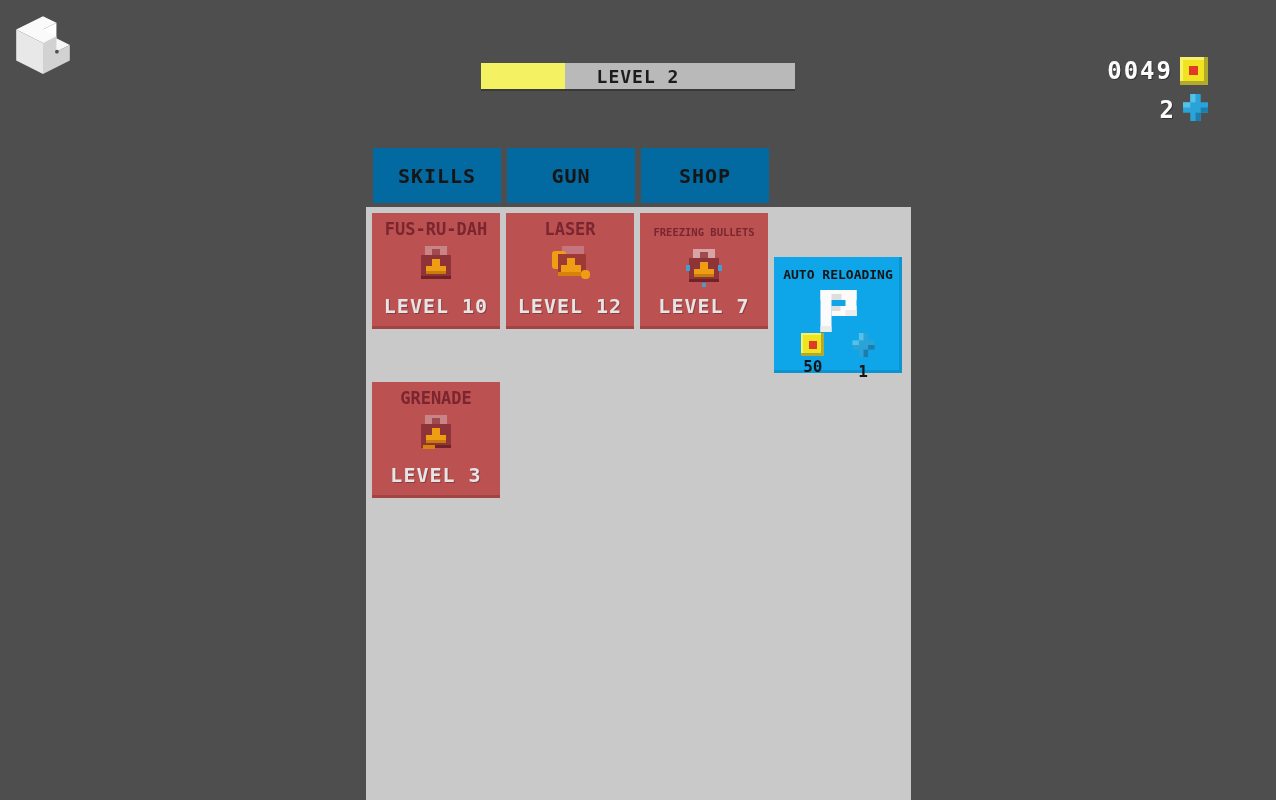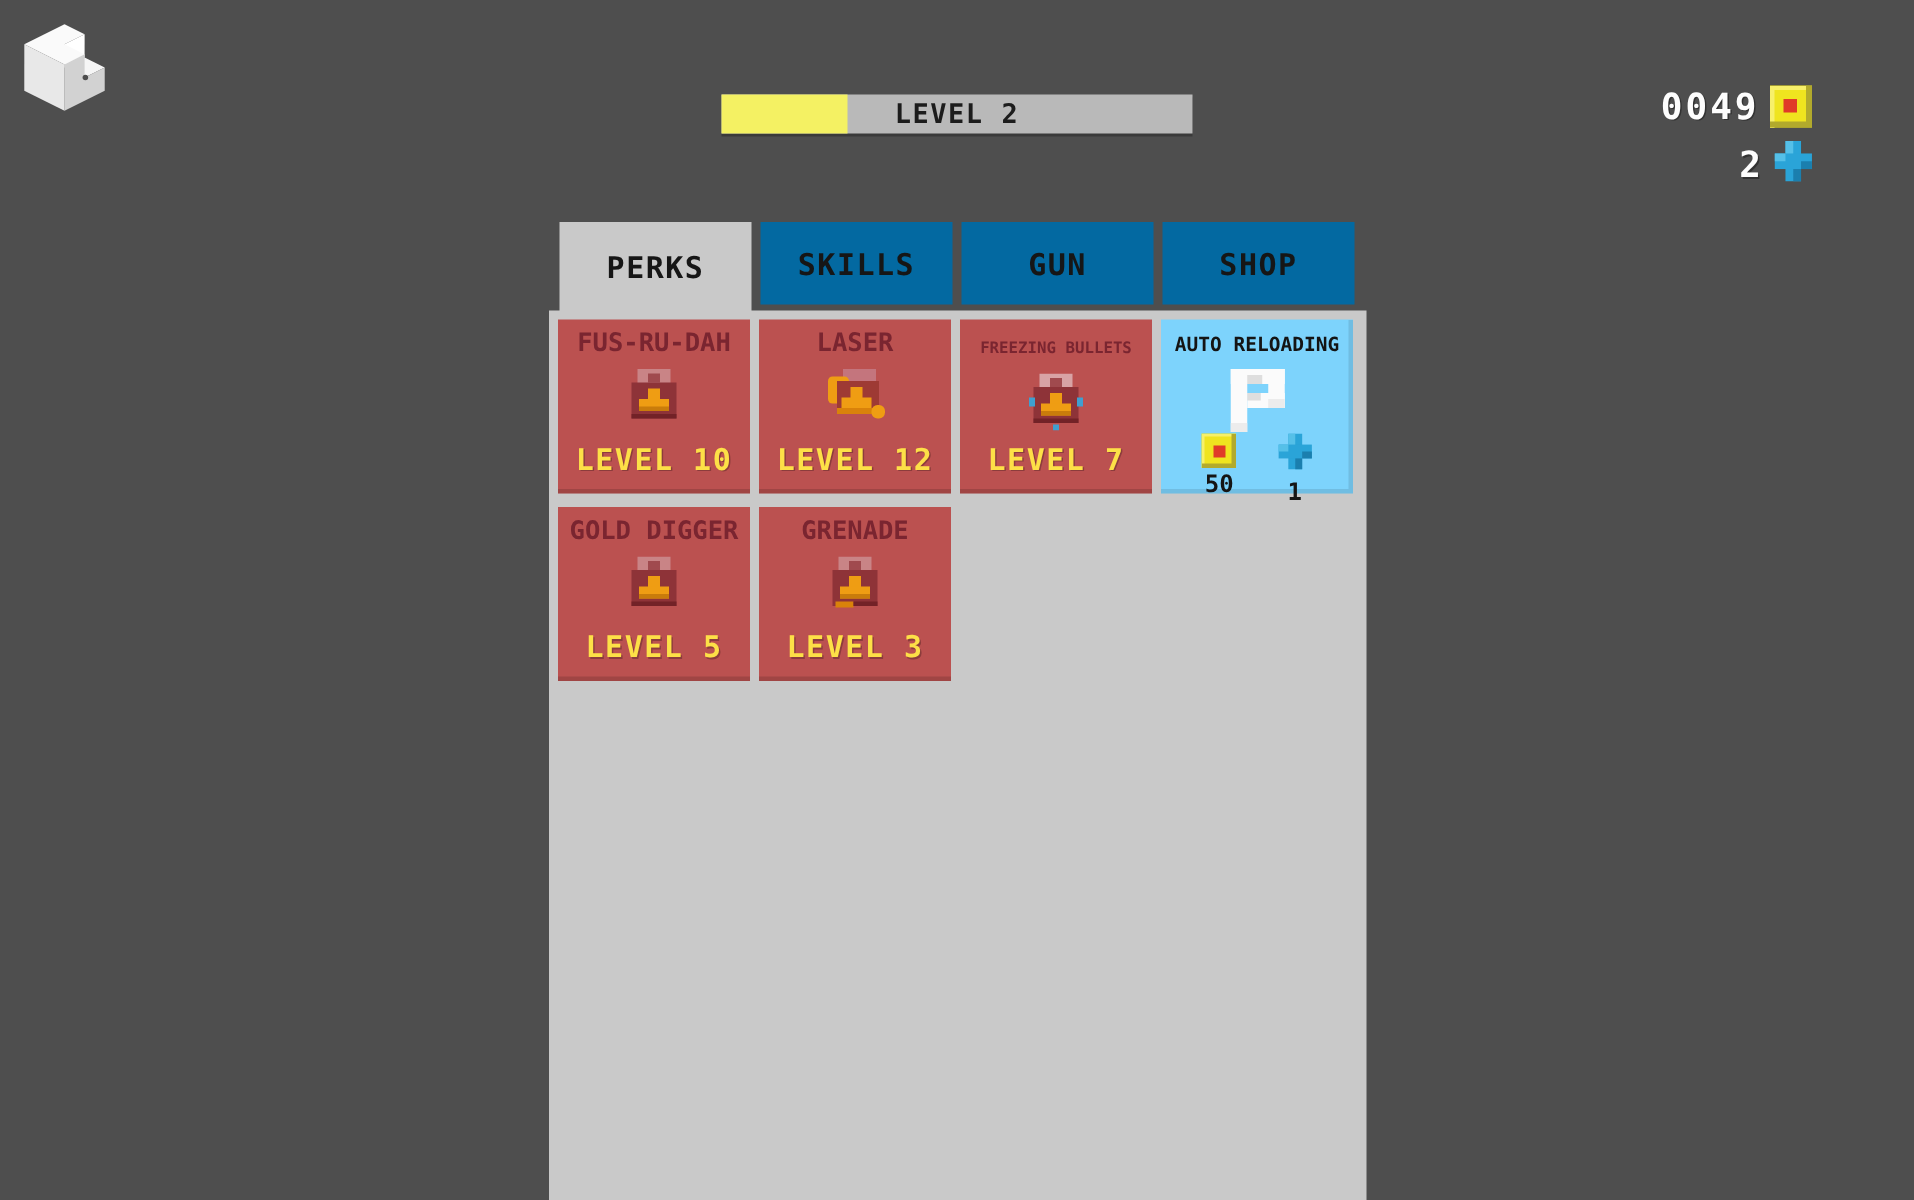--- a/index.html
+++ b/index.html
@@ -63,31 +63,31 @@
   }
   .cards {
     display:grid; grid-template-columns:repeat(4,128px);
     column-gap:6px; row-gap:9px; padding:6px;
   }
   .card {
     width:128px; height:116px; display:flex; flex-direction:column; align-items:center;
     cursor:pointer;
   }
   .card.red { background:#bb5150; box-shadow:inset 0 -3px 0 rgba(0,0,0,0.14); }
-  .card.gray { background:#7dd3fc; box-shadow:inset -3px -3px 0 rgba(0,0,0,0.10); }
+  .card.gray { background:#0ea5e9; box-shadow:inset -3px -3px 0 rgba(0,0,0,0.10);margin-top:44px; }
   .card-title {
     margin-top:7px; height:18px; line-height:18px;
     color:#7a2530; font-size:17px; white-space:nowrap;
   }
   .card-title.tiny  { font-size:10.5px; margin-top:10px;text-align:right; }
   .card-title.dark  { color:#141414; font-size:13px; margin-top:9px; }
   .card-icon { margin-top:7px; display:flex; align-items:center; justify-content:center; height:40px; }
   .card-level {
     margin-top:auto; margin-bottom:13px;
-    color:#fde047; font-size:20px; letter-spacing:1px; line-height:1;
+    color:#e5e5e5; font-size:20px; letter-spacing:1px; line-height:1;
     text-shadow:1px 1px 0 rgba(0,0,0,0.25);
   }
   .cost-row {
     margin-top:2px; margin-bottom:8px; width:100%;
     display:flex; justify-content:space-evenly; align-items:flex-start;
   }
   .cost { display:flex; flex-direction:column; align-items:center; gap:3px; }
   .cost-amount { color:#151515; font-size:16px; line-height:1; }
 </style>
 </head>
@@ -125,21 +125,20 @@
           <rect x="7" y="0" width="5" height="8" fill="#55c0e8"></rect>
           <rect x="0" y="8" width="7" height="5" fill="#55c0e8"></rect>
           <rect x="17" y="13" width="7" height="5" fill="#1b7fae"></rect>
           <rect x="12" y="18" width="5" height="8" fill="#1b7fae"></rect>
         </svg>
       </span>
     </div>
   </div>
 
   <div class="tabs">
-    <button class="tab active">PERKS</button>
     <button class="tab">SKILLS</button>
     <button class="tab">GUN</button>
     <button class="tab">SHOP</button>
   </div>
 
   <div class="panel">
     <div class="cards">
 
       <div class="card red">
         <div class="card-title">FUS-RU-DAH</div>
@@ -220,35 +219,20 @@
                 <rect x="0" y="8" width="7" height="5" fill="#55c0e8"></rect>
                 <rect x="17" y="13" width="7" height="5" fill="#1b7fae"></rect>
                 <rect x="12" y="18" width="5" height="8" fill="#1b7fae"></rect>
               </svg>
             </span>
             <span class="cost-amount">1</span>
           </div>
         </div>
       </div>
 
-      <div class="card red">
-        <div class="card-title">GOLD DIGGER</div>
-        <div class="card-icon">
-          <svg viewBox="0 0 36 38" width="38" height="38" aria-hidden="true">
-            <rect x="7" y="0" width="22" height="11" fill="#c98486"></rect>
-            <rect x="14" y="3" width="8" height="6" fill="#a04a4e"></rect>
-            <rect x="3" y="9" width="30" height="24" fill="#8e3338"></rect>
-            <rect x="14" y="13" width="8" height="9" fill="#ef9d13"></rect>
-            <rect x="8" y="20" width="20" height="8" fill="#ef9d13"></rect>
-            <rect x="8" y="25" width="20" height="3" fill="#c97c0b"></rect>
-            <rect x="3" y="30" width="30" height="3" fill="#722227"></rect>
-          </svg>
-        </div>
-        <div class="card-level">LEVEL 5</div>
-      </div>
 
       <div class="card red">
         <div class="card-title">GRENADE</div>
         <div class="card-icon">
           <svg viewBox="0 0 36 38" width="38" height="38" aria-hidden="true">
             <rect x="7" y="0" width="22" height="11" fill="#c98486"></rect>
             <rect x="14" y="3" width="8" height="6" fill="#a04a4e"></rect>
             <rect x="3" y="9" width="30" height="24" fill="#8e3338"></rect>
             <rect x="14" y="13" width="8" height="9" fill="#ef9d13"></rect>
             <rect x="8" y="20" width="20" height="8" fill="#ef9d13"></rect>

